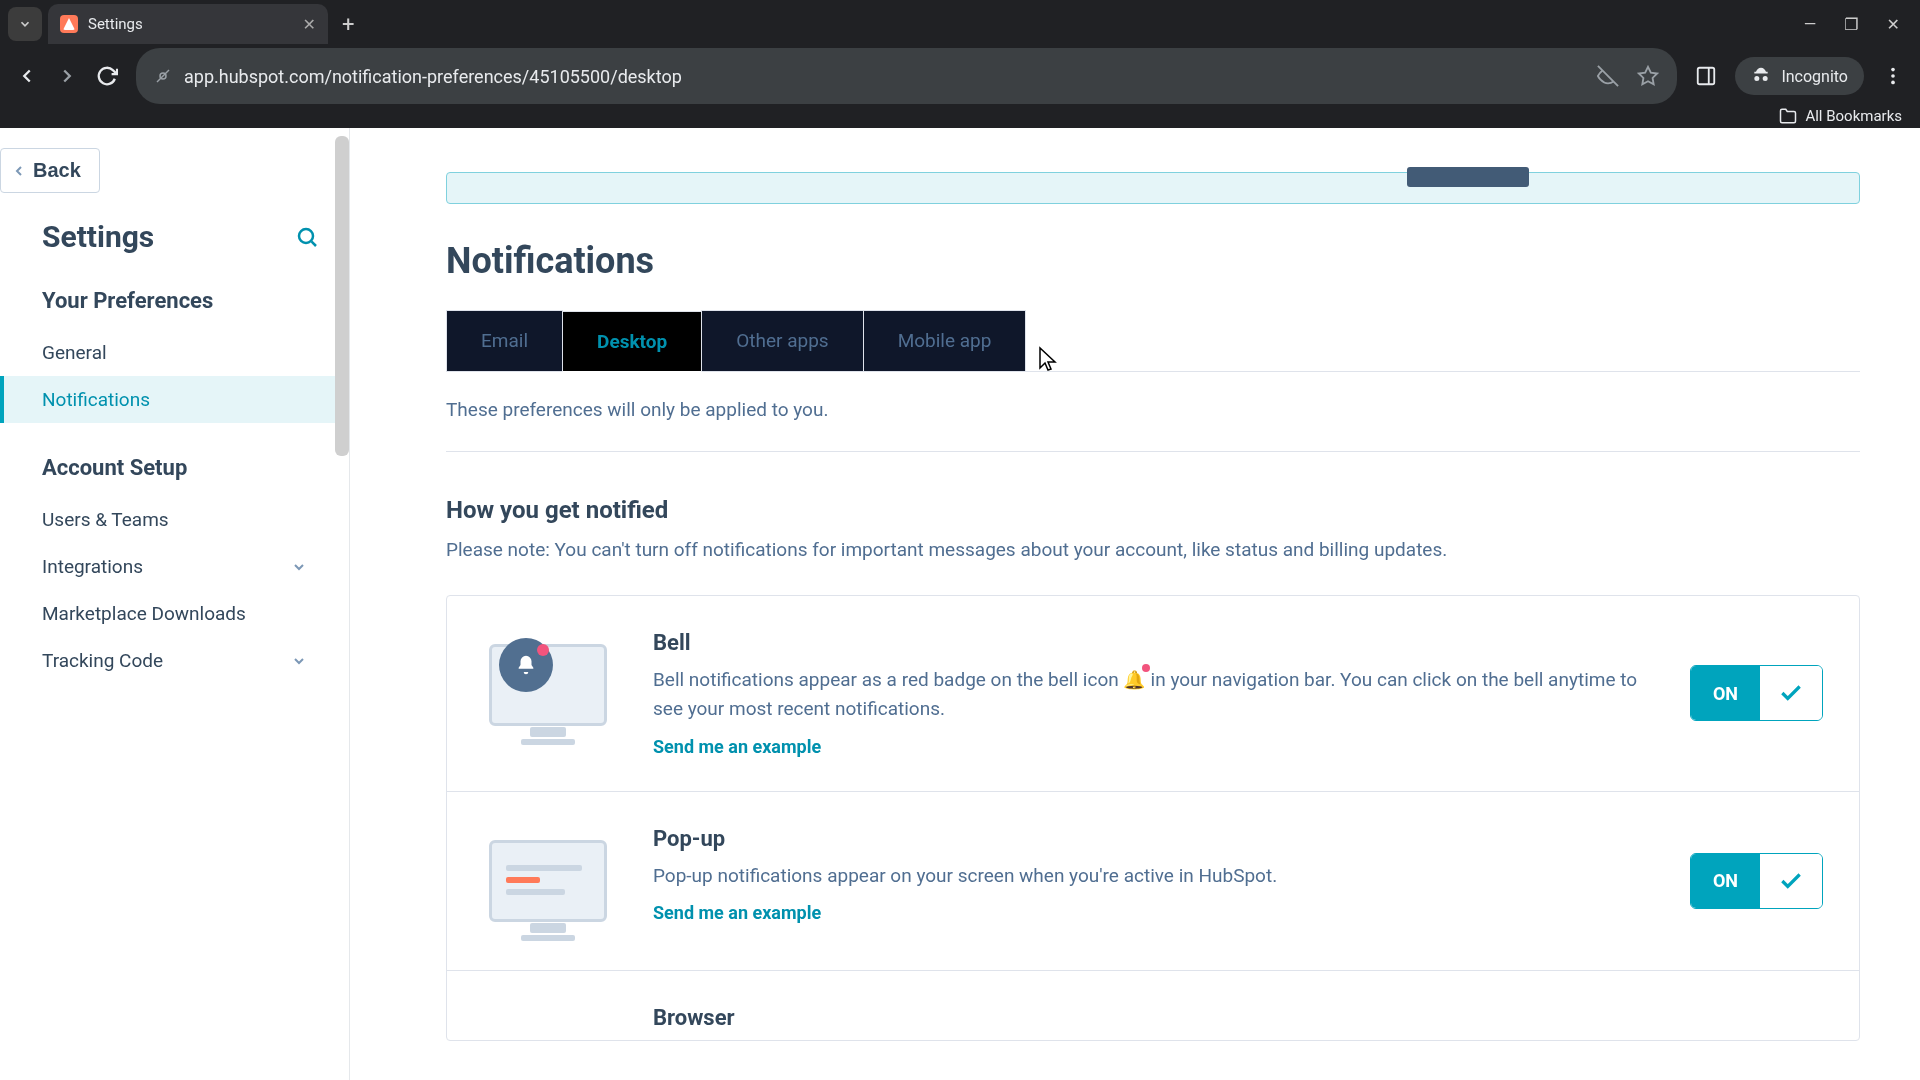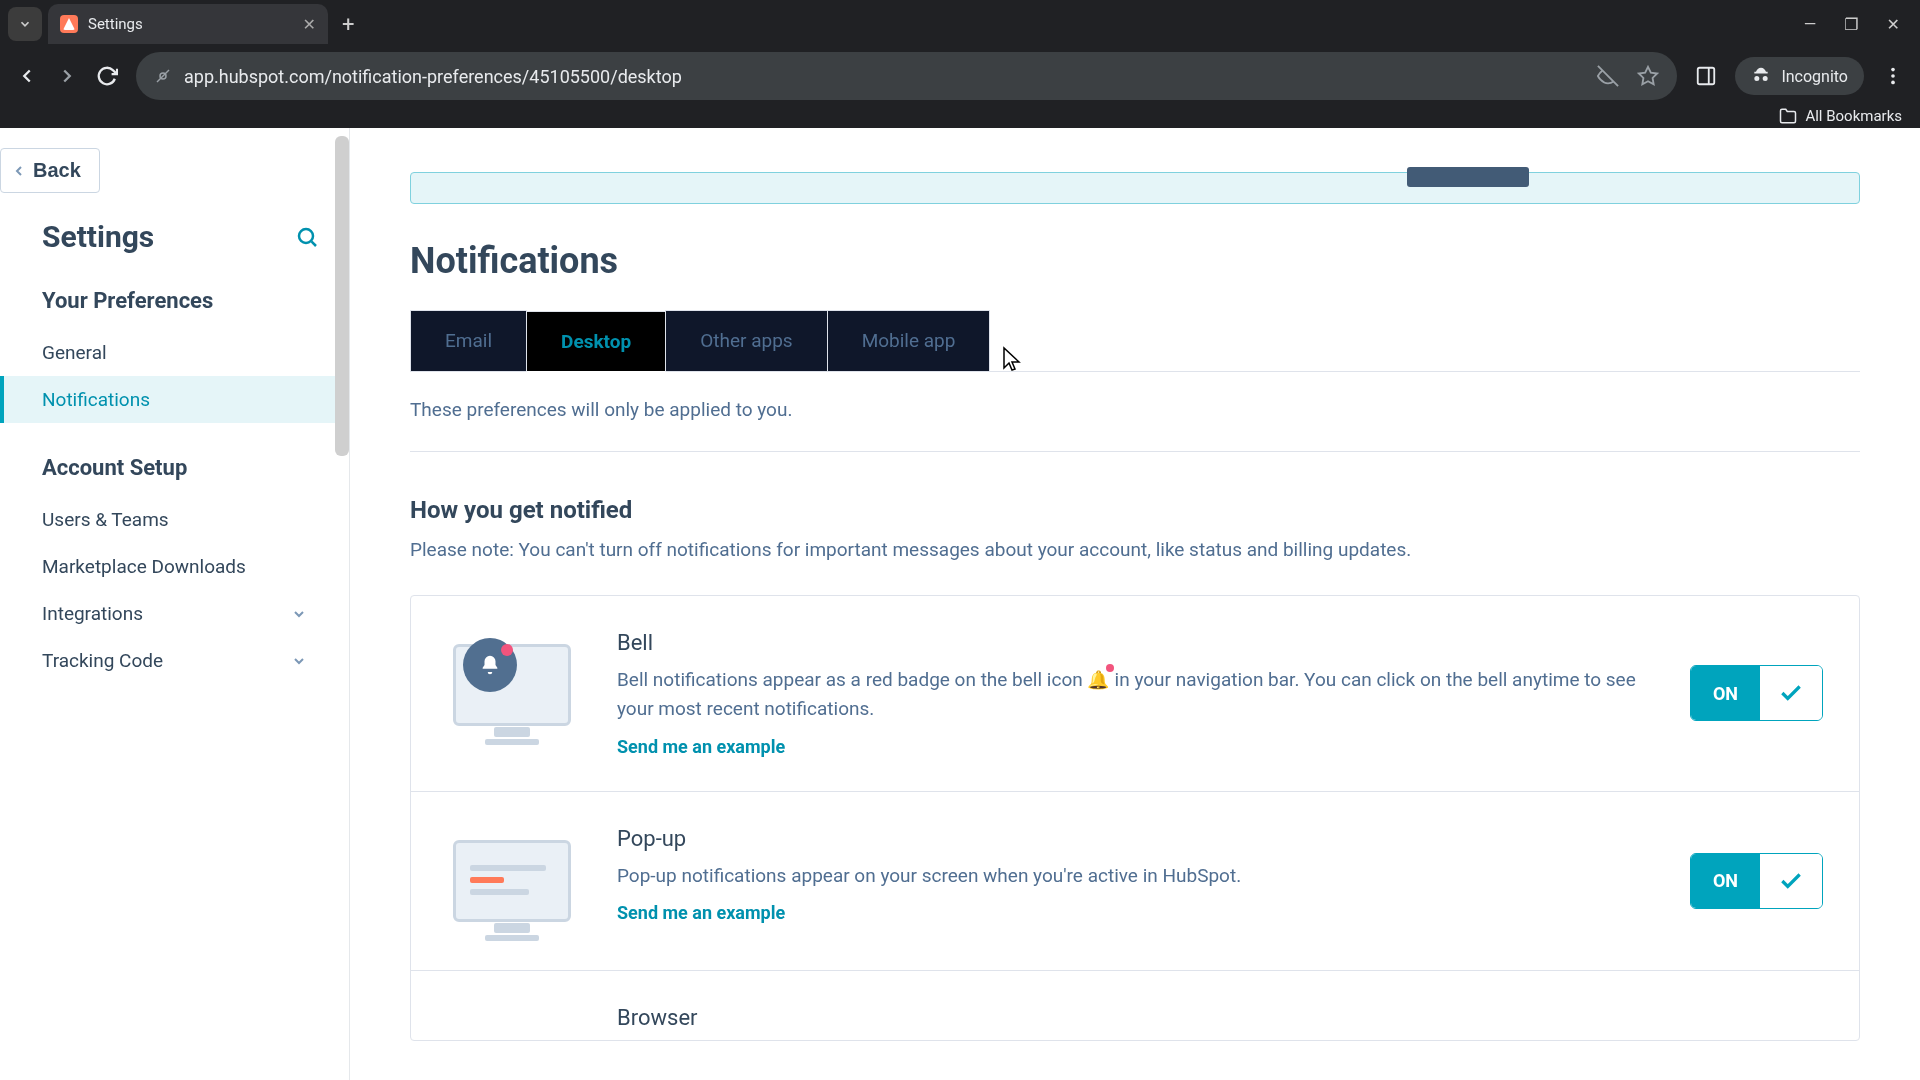--- a/index.html
+++ b/index.html
@@ -13,30 +13,30 @@
 .tab .favicon { width:18px;height:18px;background:#ff7a59;border-radius:4px;position:relative;}
 .tab .favicon::after{content:"";position:absolute;inset:3px;background:#fff;border-radius:2px;clip-path:polygon(50% 0,100% 100%,0 100%);}
 .tab .close { margin-left:auto;color:#aaa;font-size:16px;cursor:pointer;}
 .new-tab { color:#ccc;font-size:22px;cursor:pointer;padding:4px 8px;}
 .win-ctrls{margin-left:auto;display:flex;gap:28px;color:#ccc;font-size:16px;align-items:center;padding-right:12px;}
 .win-ctrls span{cursor:pointer;}
 
 .addr-row{display:flex;align-items:center;height:56px;padding:0 16px;gap:18px;}
 .nav-icon{color:#9aa0a6;cursor:pointer;display:flex;}
 .nav-icon.enabled{color:#e8eaed;}
-.addr-bar{flex:1;background:#3c4043;border-radius:24px;height:48px;display:flex;align-items:center;padding:0 18px;color:#e8eaed;font-size:18px;gap:12px;}
+.addr-bar{flex:1;background:#3c4043;border-radius:24px;height:56px;display:flex;align-items:center;padding:0 18px;color:#e8eaed;font-size:18px;gap:12px;}
 .addr-icons-right{margin-left:auto;display:flex;gap:18px;align-items:center;color:#9aa0a6;}
 .right-cluster{display:flex;align-items:center;gap:18px;color:#e8eaed;}
 .incognito-pill{background:#3c4043;border-radius:20px;height:38px;display:flex;align-items:center;gap:10px;padding:0 16px;font-size:16px;}
 .incognito-pill svg{width:20px;height:20px;}
 
 .bookmark-row{height:24px;display:flex;justify-content:flex-end;align-items:center;padding:0 18px;color:#e8eaed;font-size:15px;gap:8px;}
 
 
-.app{display:flex;height:calc(1080px - 128px);background:#fff;}
+.app{display:flex;height:calc(1080px - 128px);background:#fff;gap:36px;}
 .sidebar{width:350px;border-right:1px solid #e5e8eb;position:relative;padding-top:12px;background:#fff;}
 .sb-scroll{position:absolute;right:0;top:8px;width:14px;height:320px;background:#cfcfcf;border-radius:6px;}
 .back-btn{margin:8px 0 26px 0;border:1px solid #cbd6e2;border-radius:4px;padding:10px 18px 10px 10px;display:inline-flex;align-items:center;gap:6px;color:#33475b;font-size:20px;font-weight:600;cursor:pointer;background:#fff;}
 .settings-row{display:flex;align-items:center;justify-content:space-between;padding:0 30px 34px 42px;}
 .settings-title{font-size:30px;font-weight:700;color:#33475b;}
 .search-ic{color:#0091ae;cursor:pointer;}
 
 .section-hdr{font-size:22px;font-weight:700;color:#33475b;padding:0 42px 16px;}
 .nav-item{font-size:19px;color:#33475b;padding:12px 42px;cursor:pointer;display:flex;align-items:center;justify-content:space-between;}
 .nav-item.active{background:#e5f5f8;color:#0091ae;border-left:4px solid #00a4bd;padding-left:38px;}
@@ -66,21 +66,21 @@
 .monitor{width:118px;height:82px;border:3px solid #cbd6e2;border-radius:6px;background:#eaf0f6;position:relative;}
 .monitor::after{content:"";position:absolute;bottom:-14px;left:50%;transform:translateX(-50%);width:36px;height:10px;background:#cbd6e2;border-radius:2px;}
 .monitor::before{content:"";position:absolute;bottom:-22px;left:50%;transform:translateX(-50%);width:54px;height:6px;background:#cbd6e2;border-radius:2px;}
 .bell-circle{position:absolute;top:8px;left:16px;width:54px;height:54px;background:#516f90;border-radius:50%;display:flex;align-items:center;justify-content:center;}
 .bell-circle::after{content:"";position:absolute;top:6px;right:4px;width:12px;height:12px;background:#f2547d;border-radius:50%;}
 .popup-lines{position:absolute;top:22px;left:14px;right:14px;}
 .pl{height:6px;background:#cbd6e2;border-radius:2px;margin-bottom:6px;}
 .pl.accent{background:#ff7a59;width:40%;}
 
 .card-body{flex:1;}
-.card-title{font-size:22px;font-weight:400;color:#33475b;margin-bottom:10px;}
+.card-title{font-size:22px;font-weight:700;color:#33475b;margin-bottom:10px;}
 .card-desc{font-size:19px;color:#506e91;line-height:1.55;margin-bottom:12px;}
 .bell-emoji{display:inline-block;position:relative;font-size:18px;}
 .bell-emoji::after{content:"";position:absolute;top:-2px;right:-4px;width:8px;height:8px;background:#f2547d;border-radius:50%;}
 .example-link{font-size:18px;font-weight:700;color:#0091ae;cursor:pointer;}
 
 .toggle{display:flex;align-items:center;border:1px solid #00a4bd;border-radius:6px;overflow:hidden;height:56px;cursor:pointer;align-self:center;}
 .toggle-on{background:#00a4bd;color:#fff;font-weight:700;font-size:18px;padding:0 22px;height:100%;display:flex;align-items:center;}
 .toggle-chk{background:#fff;color:#00a4bd;padding:0 18px;height:100%;display:flex;align-items:center;}
 
 svg{display:block;}
@@ -193,29 +193,29 @@
     <div class="nav-item active">
         <span>Notifications</span>
       </div>
 
     <div class="nav-spacer"></div>
     <div class="section-hdr">Account Setup</div>
     <div class="nav-item">
         <span>Users &amp; Teams</span>
       </div>
     <div class="nav-item">
-        <span>Marketplace Downloads</span>
-      </div>
-    <div class="nav-item">
         <span>Integrations</span>
         <span class="chev-down">
           <svg width="16" height="16" viewBox="0 0 24 24" fill="none" stroke="currentColor" stroke-width="3">
             <polyline points="6 9 12 15 18 9"></polyline>
           </svg>
         </span>
+      </div>
+    <div class="nav-item">
+        <span>Marketplace Downloads</span>
       </div>
     <div class="nav-item">
         <span>Tracking Code</span>
         <span class="chev-down">
           <svg width="16" height="16" viewBox="0 0 24 24" fill="none" stroke="currentColor" stroke-width="3">
             <polyline points="6 9 12 15 18 9"></polyline>
           </svg>
         </span>
       </div>
   </aside>

